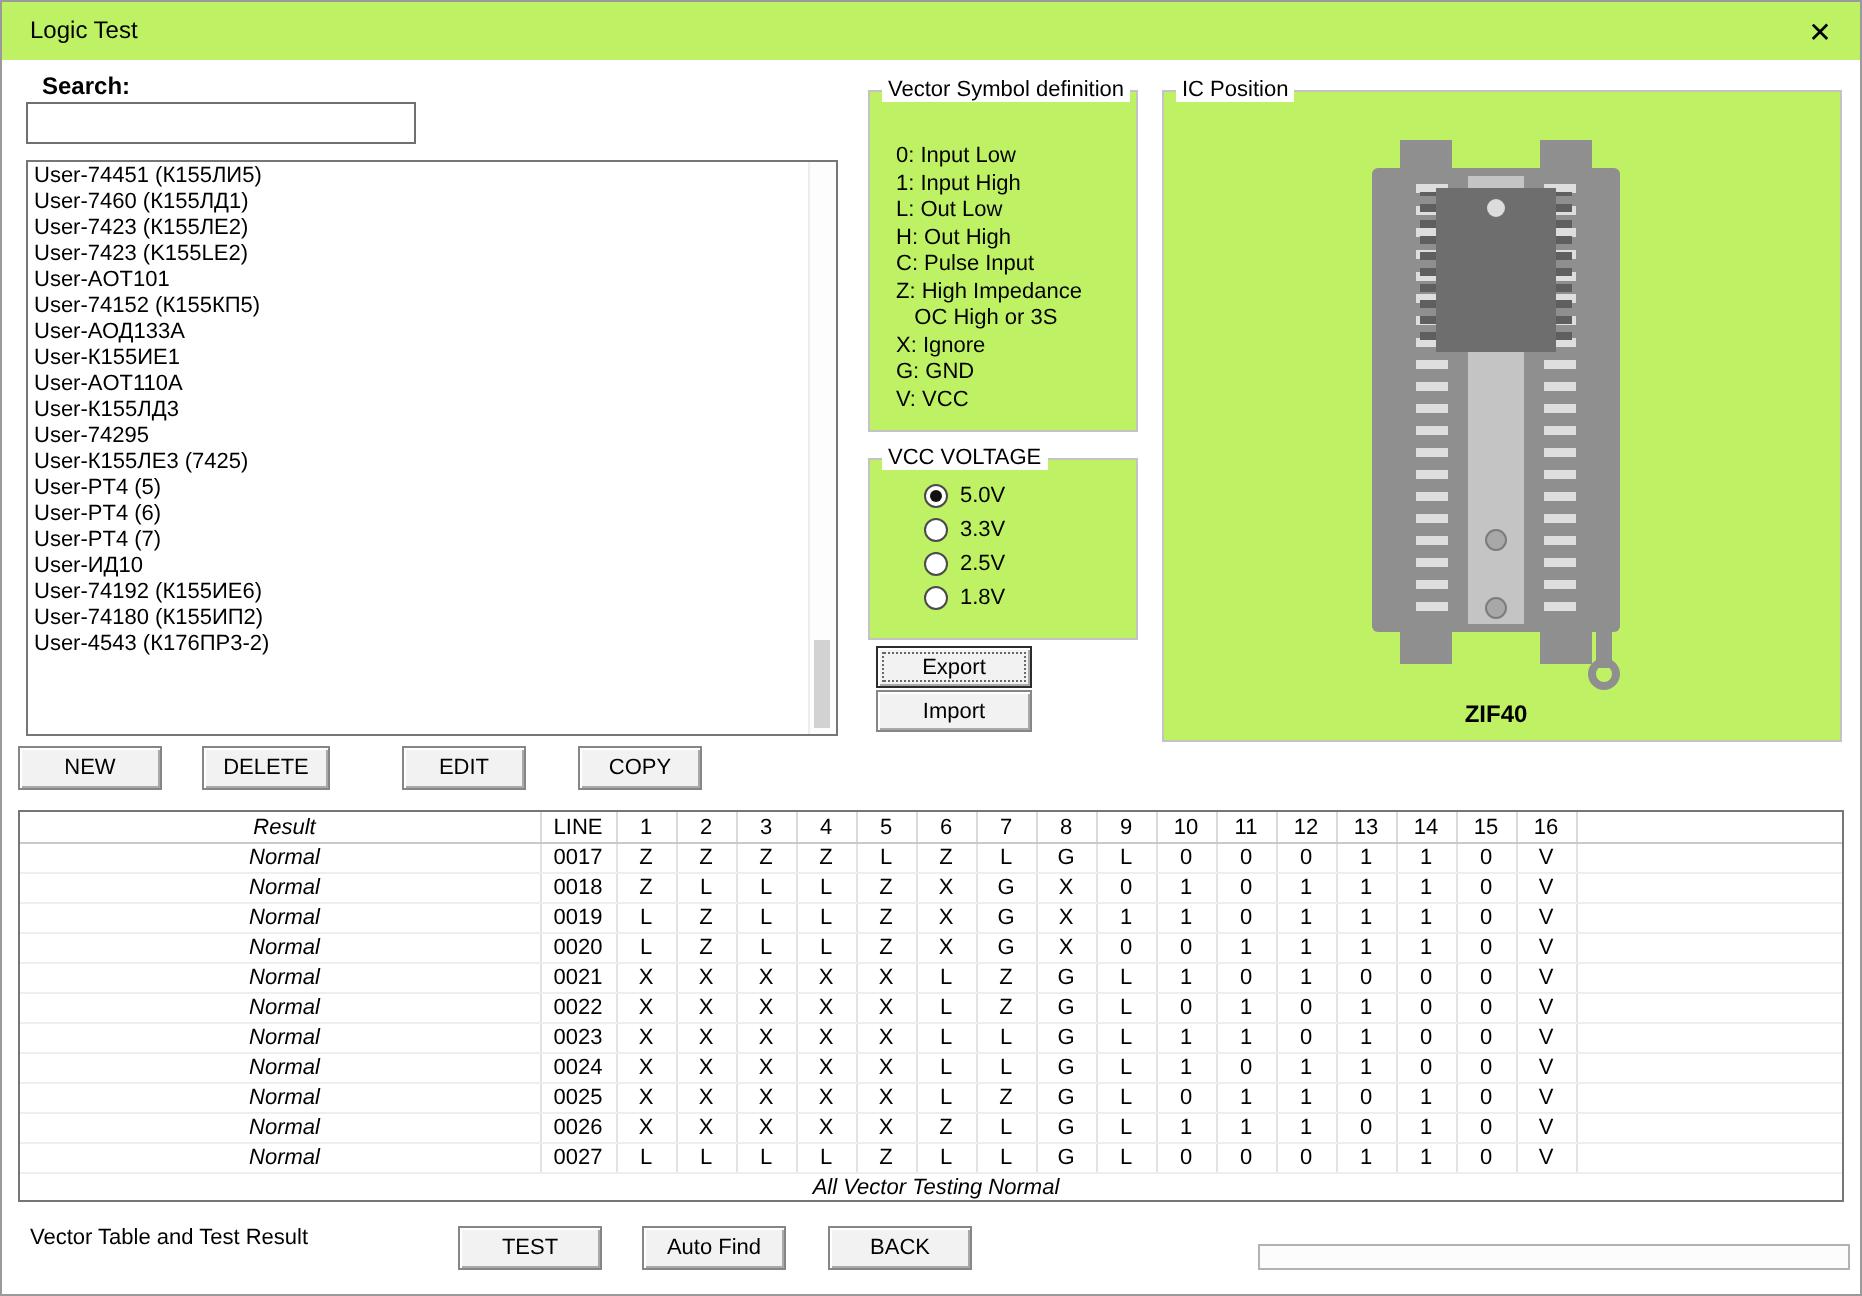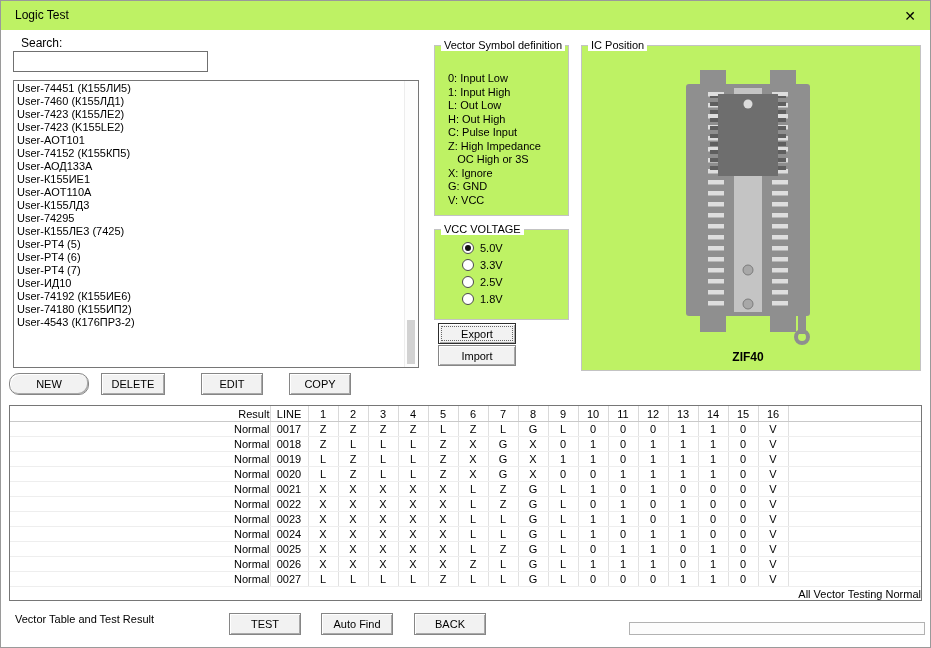--- a/index.html
+++ b/index.html
@@ -6,34 +6,34 @@
   body{width:931px;height:648px;overflow:hidden;background:#fff;
        font-family:"Liberation Sans",sans-serif;color:#000;}
   .window{position:absolute;left:0;top:0;width:929px;height:646px;border:1px solid #9a9a9a;background:#fff;}
   .artifacts{position:absolute;left:312px;top:0;width:400px;height:3px;
        background:repeating-linear-gradient(to right,#4d4d4d 0 9px,transparent 9px 55px);opacity:.75;}
   
   .titlebar{position:absolute;left:0;top:0;width:100%;height:29px;background:#bef264;}
   .title{position:absolute;left:14px;top:7px;font-size:12px;}
   .close-btn{position:absolute;right:3px;top:2px;width:34px;height:25px;display:flex;align-items:center;justify-content:center;font-size:14px;cursor:default;}
   
-  .search-label{position:absolute;left:20px;top:35px;font-size:12px;}
+  .search-label{position:absolute;left:20px;top:35px;font-size:12px;font-weight:bold;}
   .search-input{position:absolute;left:12px;top:50px;width:195px;height:21px;border:1px solid #707070;
        font:12px "Liberation Sans",sans-serif;padding:1px 4px;box-sizing:border-box;outline:none;}
   
   .chip-list{position:absolute;left:12px;top:79px;width:404px;height:286px;border:1px solid #767676;background:#fff;overflow:hidden;}
   .items{position:absolute;left:0;top:1px;right:13px;}
   .list-item{height:13px;line-height:13px;font-size:11px;padding-left:3px;white-space:nowrap;overflow:hidden;}
   .list-item.selected{background:#0a63cb;color:#fff;}
   .scrollbar{position:absolute;right:0;top:0;width:13px;height:100%;background:#fdfdfd;border-left:1px solid #ededed;}
   .scrollbar .thumb{position:absolute;left:2px;width:8px;bottom:3px;height:44px;background:#d2d2d2;}
   
   .list-btn-row{position:absolute;left:0;top:372px;width:100%;height:22px;}
   .list-btn-row .btn{position:absolute;top:0;height:22px;}
-  .list-btn-row .btn:nth-child(1){left:8px;width:80px;border-radius:10px;}
+  .list-btn-row .btn:nth-child(1){left:8px;width:72px;}
   .list-btn-row .btn:nth-child(2){left:100px;width:64px;}
   .list-btn-row .btn:nth-child(3){left:200px;width:62px;}
   .list-btn-row .btn:nth-child(4){left:288px;width:62px;}
   .btn{font:11px "Liberation Sans",sans-serif;background:#f2f2f2;border:1px solid #868686;
        box-shadow:inset 1px 1px 0 #ffffff, inset -1px -1px 0 #a9a9a9;
        display:flex;align-items:center;justify-content:center;padding:0;cursor:default;box-sizing:border-box;}
   .btn.default-focus{border:1px solid #2c2c2c;outline:1px dotted #666;outline-offset:-4px;}
   
   .group{position:absolute;border:1px solid #c3c3c3;background:#bef264;box-sizing:border-box;}
   .group-label{position:absolute;top:-7px;left:6px;background:#fff;padding:0 3px;font-size:11px;white-space:nowrap;}
@@ -51,21 +51,21 @@
   .ic-group{left:580px;top:44px;width:340px;height:326px;}
   .socket{position:absolute;left:88px;top:24px;width:156px;text-align:center;}
   .socket svg{display:block;}
   .socket-label{margin-top:4px;font-size:12px;font-weight:bold;text-align:center;}
   
   .table-wrap{position:absolute;left:8px;top:404px;width:913px;height:196px;border:1px solid #767676;background:#fff;overflow:hidden;box-sizing:border-box;}
   table{border-collapse:collapse;table-layout:fixed;width:100%;font-size:11px;}
   th{height:15px;font-weight:normal;border-right:1px solid #d9d9d9;border-bottom:1px solid #c9c9c9;padding:0;}
   td{height:14px;line-height:13px;border-right:1px solid #e2e2e2;border-bottom:1px solid #eeeeee;padding:0;overflow:hidden;white-space:nowrap;}
   th:last-child,td:last-child{border-right:none;}
-  .c-result{text-align:right;padding-left:5px;}
+  .c-result{text-align:center;padding-left:5px;font-style:italic;}
   .c-mid{text-align:center;}
   
   .status-label{position:absolute;left:14px;top:612px;font-size:11px;}
   .bottom-btn-row{position:absolute;left:0;top:612px;width:100%;height:22px;}
   .bottom-btn-row .btn{position:absolute;top:0;height:22px;width:72px;}
   .bottom-btn-row .btn:nth-child(1){left:228px;}
   .bottom-btn-row .btn:nth-child(2){left:320px;}
   .bottom-btn-row .btn:nth-child(3){left:413px;}
   .progress{position:absolute;left:628px;top:621px;width:296px;height:13px;border:1px solid #b2b2b2;background:#fcfcfc;box-sizing:border-box;}
 </style>

